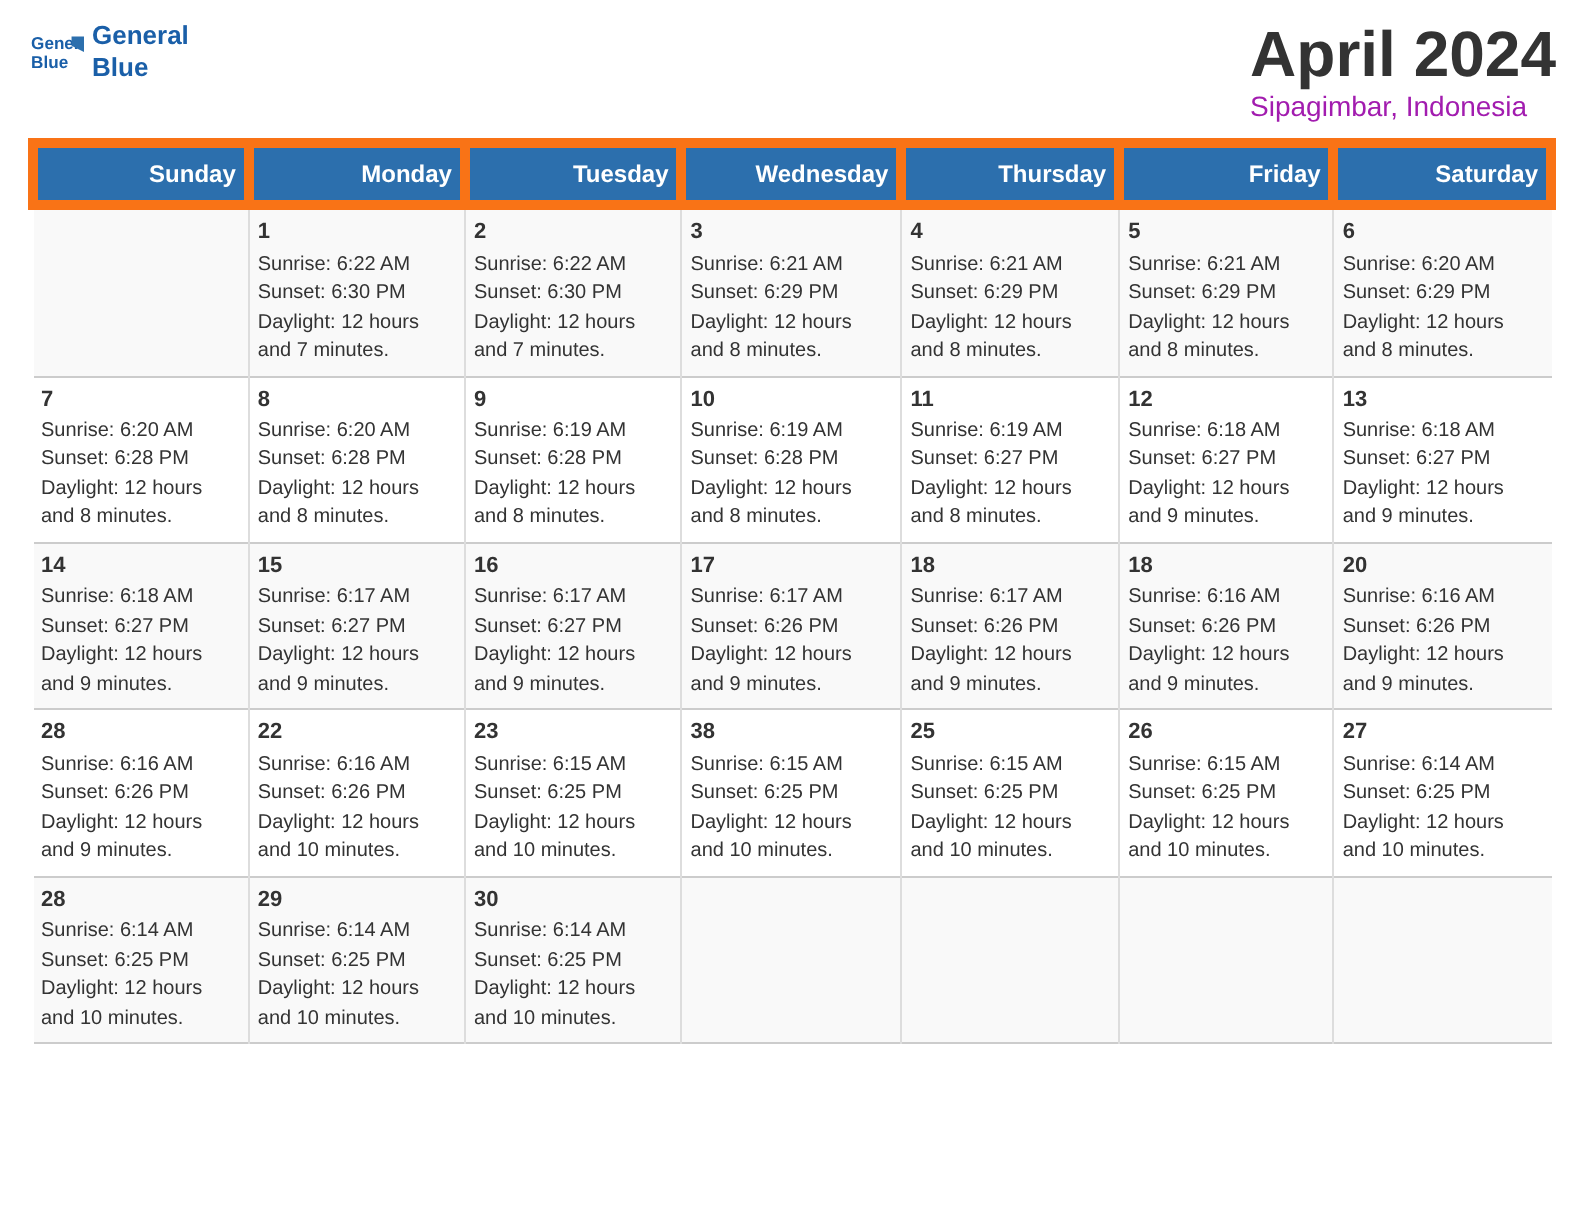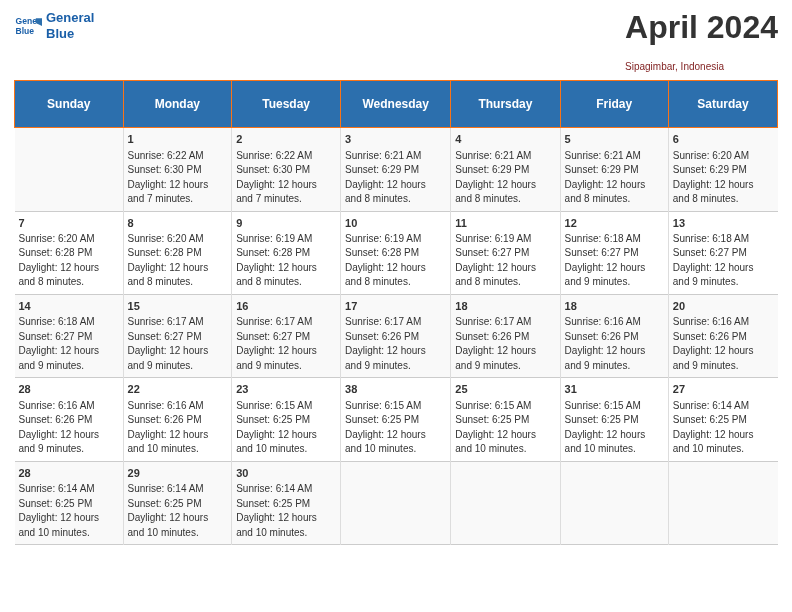--- a/index.html
+++ b/index.html
@@ -32,37 +32,36 @@
     .title-block {
       text-align: left;
     }
     .main-title {
       font-size: 32px;
       font-weight: bold;
       color: #333;
       line-height: 1.1;
     }
     .subtitle {
-      font-size: 10px;
-      color: #7f1d1d;
-      margin-top: 16px;
+      font-size: 14px;
+      color: #a21caf;
     }
     table {
       width: 100%;
       border-collapse: collapse;
       font-size: 10.5px;
     }
     thead tr th {
       background-color: #2c6fad;
       color: #fff;
-      padding: 16px 4px;
-      text-align: center;
+      padding: 6px 4px;
+      text-align: right;
       font-size: 12px;
       font-weight: bold;
-      border: 1px solid #f97316;
+      border: 5px solid #f97316;
     }
     tbody tr {
       border-bottom: 1px solid #ccc;
     }
     tbody tr:nth-child(odd) {
       background: #f9f9f9;
     }
     tbody tr:nth-child(even) {
       background: #fff;
     }
@@ -226,21 +225,21 @@
           </td>
           <td>
             <span class="day-num">38</span>
             <div class="cell-info">Sunrise: 6:15 AM<br>Sunset: 6:25 PM<br>Daylight: 12 hours<br>and 10 minutes.</div>
           </td>
           <td>
             <span class="day-num">25</span>
             <div class="cell-info">Sunrise: 6:15 AM<br>Sunset: 6:25 PM<br>Daylight: 12 hours<br>and 10 minutes.</div>
           </td>
           <td>
-            <span class="day-num">31</span>
+            <span class="day-num">26</span>
             <div class="cell-info">Sunrise: 6:15 AM<br>Sunset: 6:25 PM<br>Daylight: 12 hours<br>and 10 minutes.</div>
           </td>
           <td>
             <span class="day-num">27</span>
             <div class="cell-info">Sunrise: 6:14 AM<br>Sunset: 6:25 PM<br>Daylight: 12 hours<br>and 10 minutes.</div>
           </td>
         </tr>
         <tr>
           <td>
             <span class="day-num">28</span>

